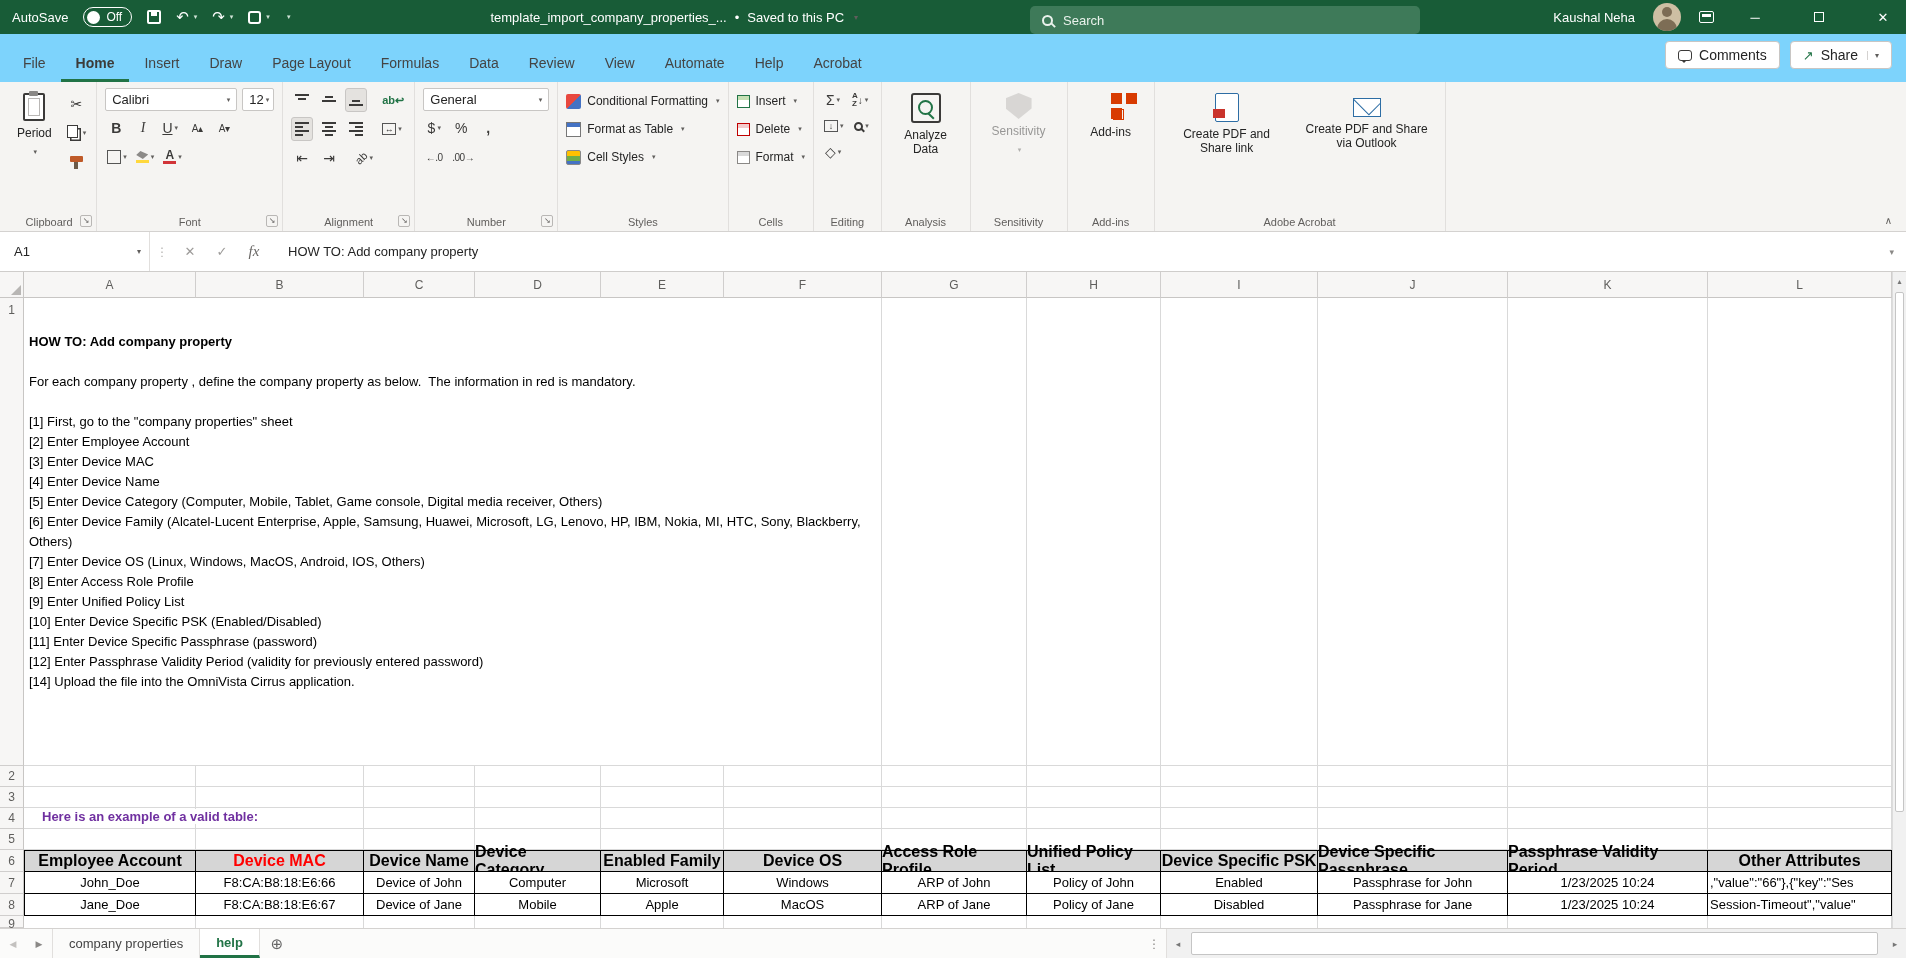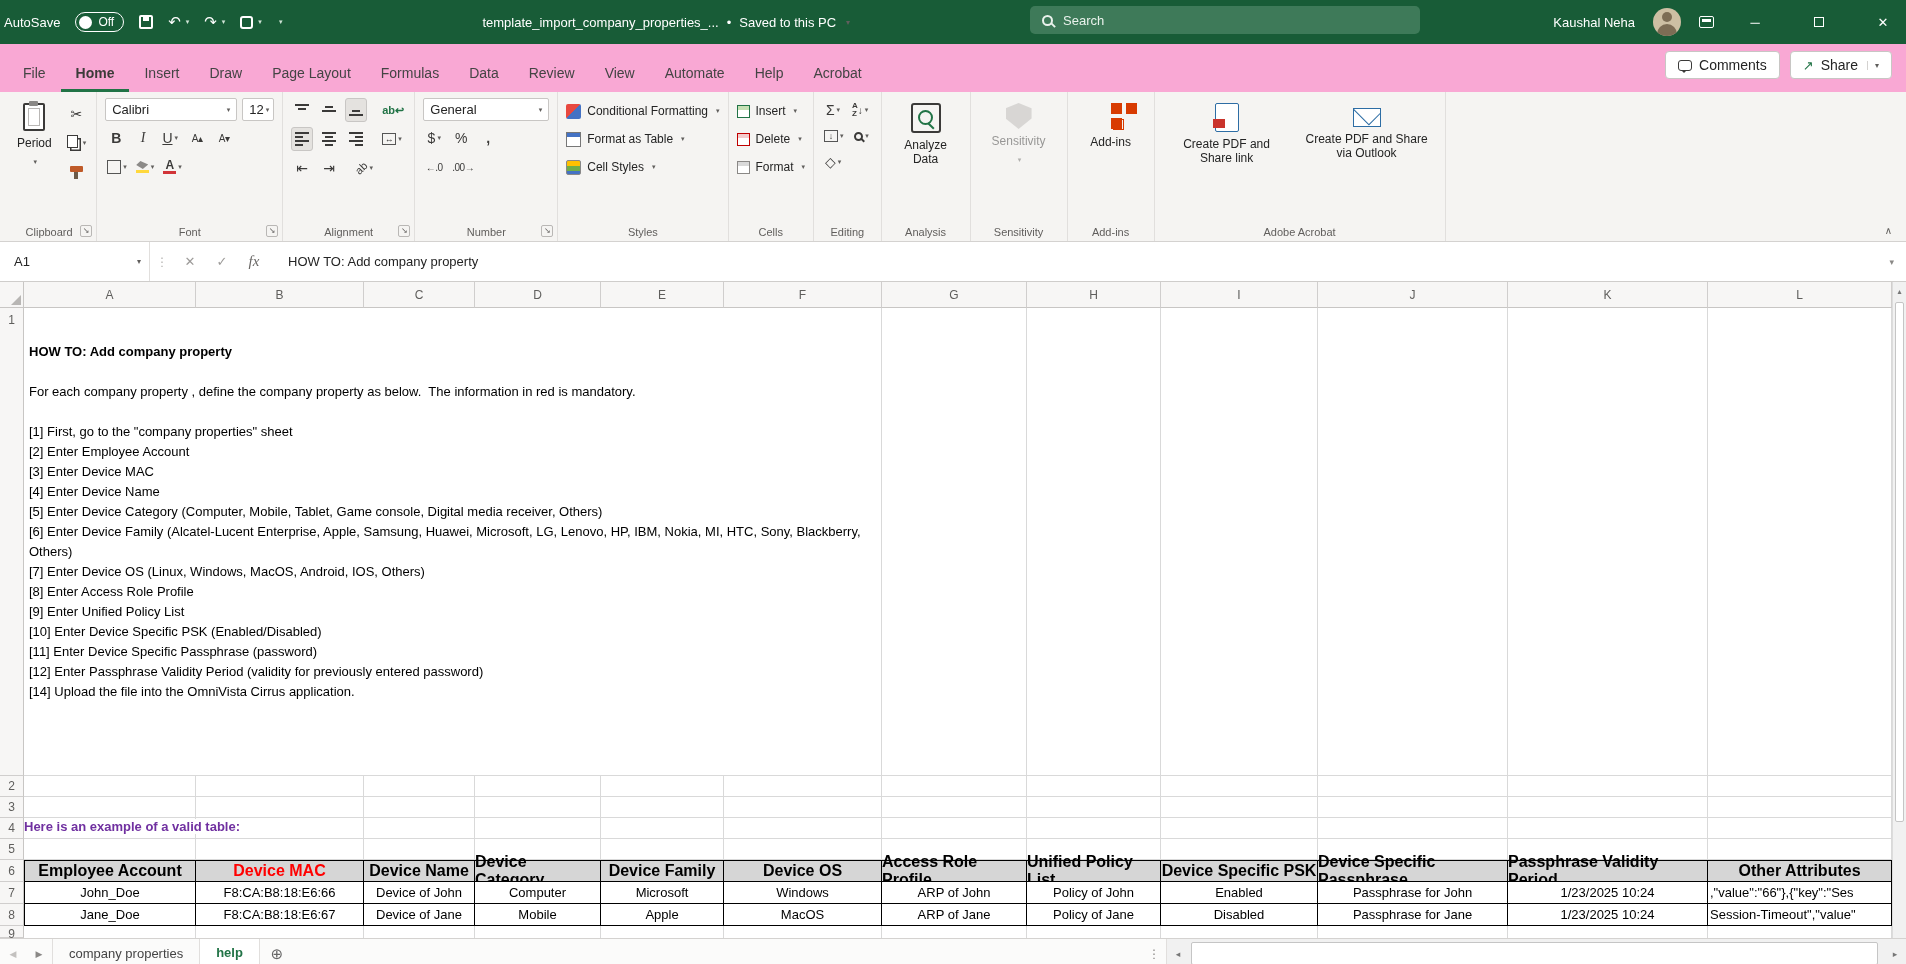--- a/index.html
+++ b/index.html
@@ -1,18 +1,18 @@
 <!DOCTYPE html>
 <html><head>
 <meta charset="utf-8">
 <style>
 *{margin:0;padding:0;box-sizing:border-box}
 html,body{width:1906px;height:964px;overflow:hidden;background:#fff;font-family:"Liberation Sans",sans-serif;color:#242424}
 
-.titlebar{position:relative;height:44px;background:#185C37;display:flex;align-items:center;color:#fff;font-size:13px;padding-left:4px}
+.titlebar{position:relative;height:34px;background:#185C37;display:flex;align-items:center;color:#fff;font-size:13px;padding-left:12px}
 .tb-left{display:flex;align-items:center;gap:15px}
 .toggle{display:flex;align-items:center;gap:6px;border:1px solid #fff;border-radius:11px;padding:2px 9px 2px 3px;font-size:12px}
 .knob{width:13px;height:13px;border-radius:50%;background:#fff}
 .tbtn{display:inline-flex;align-items:center;gap:3px;color:#fff;font-size:15px}
 .tbtn .dd{font-size:7px;color:#cfe3d6}
 .i-save{width:14px;height:14px;border:2px solid #fff;border-radius:2px;position:relative}
 .i-save::before{content:"";position:absolute;top:0;left:2px;right:2px;height:4px;background:#fff}
 .i-qat{width:13px;height:13px;border:2px solid #fff;border-radius:3px}
 .doc-title{margin-left:200px;display:flex;align-items:center;gap:8px;white-space:nowrap}
 .doc-title .dd{font-size:8px}
@@ -21,21 +21,21 @@
 .i-mag::after{content:"";position:absolute;width:6px;height:2px;background:#eaf2ec;transform:rotate(45deg);right:-5px;bottom:-2px}
 .tb-right{margin-left:auto;display:flex;align-items:center;gap:18px;height:100%}
 .avatar{width:28px;height:28px;border-radius:50%;background:#cdbfa3;position:relative;overflow:hidden;flex:none}
 .avatar::before{content:"";position:absolute;top:4px;left:9px;width:10px;height:10px;border-radius:50%;background:#7d6d55}
 .avatar::after{content:"";position:absolute;top:16px;left:4px;width:20px;height:13px;border-radius:10px 10px 0 0;background:#7d6d55}
 .i-ribbonopt{width:15px;height:12px;border:1.5px solid #fff;border-radius:2px;position:relative}
 .i-ribbonopt::after{content:"";position:absolute;left:2px;right:2px;top:2px;height:3px;background:#fff}
 .winbtn{width:46px;height:100%;display:flex;align-items:center;justify-content:center;font-size:13px}
 .i-restore{width:10px;height:10px;border:1.5px solid #fff}
 
-.tabsrow{height:48px;background:#f9a8d4;display:flex;align-items:flex-end;padding:0 8px;position:relative}
+.tabsrow{height:48px;background:#7dd3fc;display:flex;align-items:flex-end;padding:0 8px;position:relative}
 .rtab{padding:9px 15px 11px;font-size:14px;color:#444;white-space:nowrap}
 .rtab.active{font-weight:700;color:#3c3b39;border-bottom:3px solid #217346;padding-bottom:8px}
 .tabs-right{position:absolute;right:14px;top:7px;display:flex;gap:10px;align-items:center}
 .pillbtn{display:flex;align-items:center;gap:7px;border:1px solid #c8c6c4;border-radius:4px;background:#fff;padding:5px 12px;font-size:14px;color:#242424}
 .i-comment{width:14px;height:11px;border:1.5px solid #3b3a39;border-radius:3px;position:relative}
 .i-comment::after{content:"";position:absolute;bottom:-6px;left:2px;border:3px solid transparent;border-top-color:#3b3a39}
 .sharearrow{color:#217346;font-size:13px}
 .pillbtn .dd{font-size:8px;color:#605e5c;border-left:1px solid #d4d2d0;padding-left:7px;margin-left:2px}
 
 .ribbon{height:150px;background:#f5f4f2;border-bottom:1px solid #d4d2d0;display:flex;position:relative;padding-left:2px}
@@ -110,21 +110,21 @@
 .ch{background:#f7f6f5;border-right:1px solid #d0cecd;border-bottom:1px solid #c8c6c4;display:flex;align-items:center;justify-content:center;font-size:12px;color:#5f5e5c}
 .gbody{background:#fff}
 .row{display:flex}
 .gut{width:24px;background:#f7f6f5;border-right:1px solid #c8c6c4;border-bottom:1px solid #d0cecd;display:flex;align-items:center;justify-content:center;font-size:12px;color:#5f5e5c;flex:none}
 .topnum{align-items:flex-start;padding-top:5px}
 .c{border-right:1px solid #d9d9d9;border-bottom:1px solid #d9d9d9}
 .rel{position:relative}
 .wA{width:172px}.wB{width:168px}.wC{width:111px}.wD{width:126px}.wE{width:123px}.wF{width:158px}.wG{width:145px}.wH{width:134px}.wI{width:157px}.wJ{width:190px}.wK{width:200px}.wL{width:184px}
 .merged{width:858px;border-right:1px solid #d9d9d9;border-bottom:1px solid #d9d9d9;padding:34px 8px 0 5px}
 .ht{font-size:13px;line-height:20px;min-height:20px;white-space:pre-wrap;color:#000}
-.example{position:absolute;left:0;top:1px;white-space:nowrap;background:#fff;color:#7030A0;font-weight:bold;font-size:13px;z-index:3;padding-right:8px}
+.example{position:absolute;left:18px;top:1px;white-space:nowrap;background:#fff;color:#7030A0;font-weight:bold;font-size:13px;z-index:3;padding-right:8px}
 .th{background:#d6d6d6;border-top:1px solid #000;border-right:1px solid #000;border-bottom:1px solid #000;display:flex;align-items:center;justify-content:center;font-size:16px;font-weight:bold;color:#000}
 .td{background:#fff;border-right:1px solid #000;border-bottom:1px solid #000;display:flex;align-items:center;justify-content:center;font-size:13px;color:#000}
 .first{border-left:1px solid #000}
 .red{color:#FF0000}
 .clip{justify-content:flex-start;padding-left:2px;overflow:hidden;white-space:nowrap}
 .row9 .c{border-bottom:none}
 .vscroll{position:absolute;top:0;right:0;bottom:0;width:14px;background:#f1f1f1;border-left:1px solid #dcdcdc}
 .vup{height:18px;display:flex;align-items:center;justify-content:center;font-size:8px;color:#777}
 .vthumb{position:absolute;top:20px;left:2px;right:2px;height:520px;background:#fff;border:1px solid #c5c5c5;border-radius:2px}
 
@@ -630,21 +630,21 @@
         <div class="c wK"></div>
         <div class="c wL"></div>
     </div>
 
     <div class="row" style="height:22px">
       <div class="gut">6</div>
       <div class="th wA first">Employee Account</div>
       <div class="th wB red">Device MAC</div>
       <div class="th wC">Device Name</div>
       <div class="th wD">Device Category</div>
-      <div class="th wE">Device Family</div>
+      <div class="th wE">Enabled Family</div>
       <div class="th wF">Device OS</div>
       <div class="th wG">Access Role Profile</div>
       <div class="th wH">Unified Policy List</div>
       <div class="th wI">Device Specific PSK</div>
       <div class="th wJ">Device Specific Passphrase</div>
       <div class="th wK">Passphrase Validity Period</div>
       <div class="th wL">Other Attributes</div>
     </div>
 
     <div class="row" style="height:22px">

